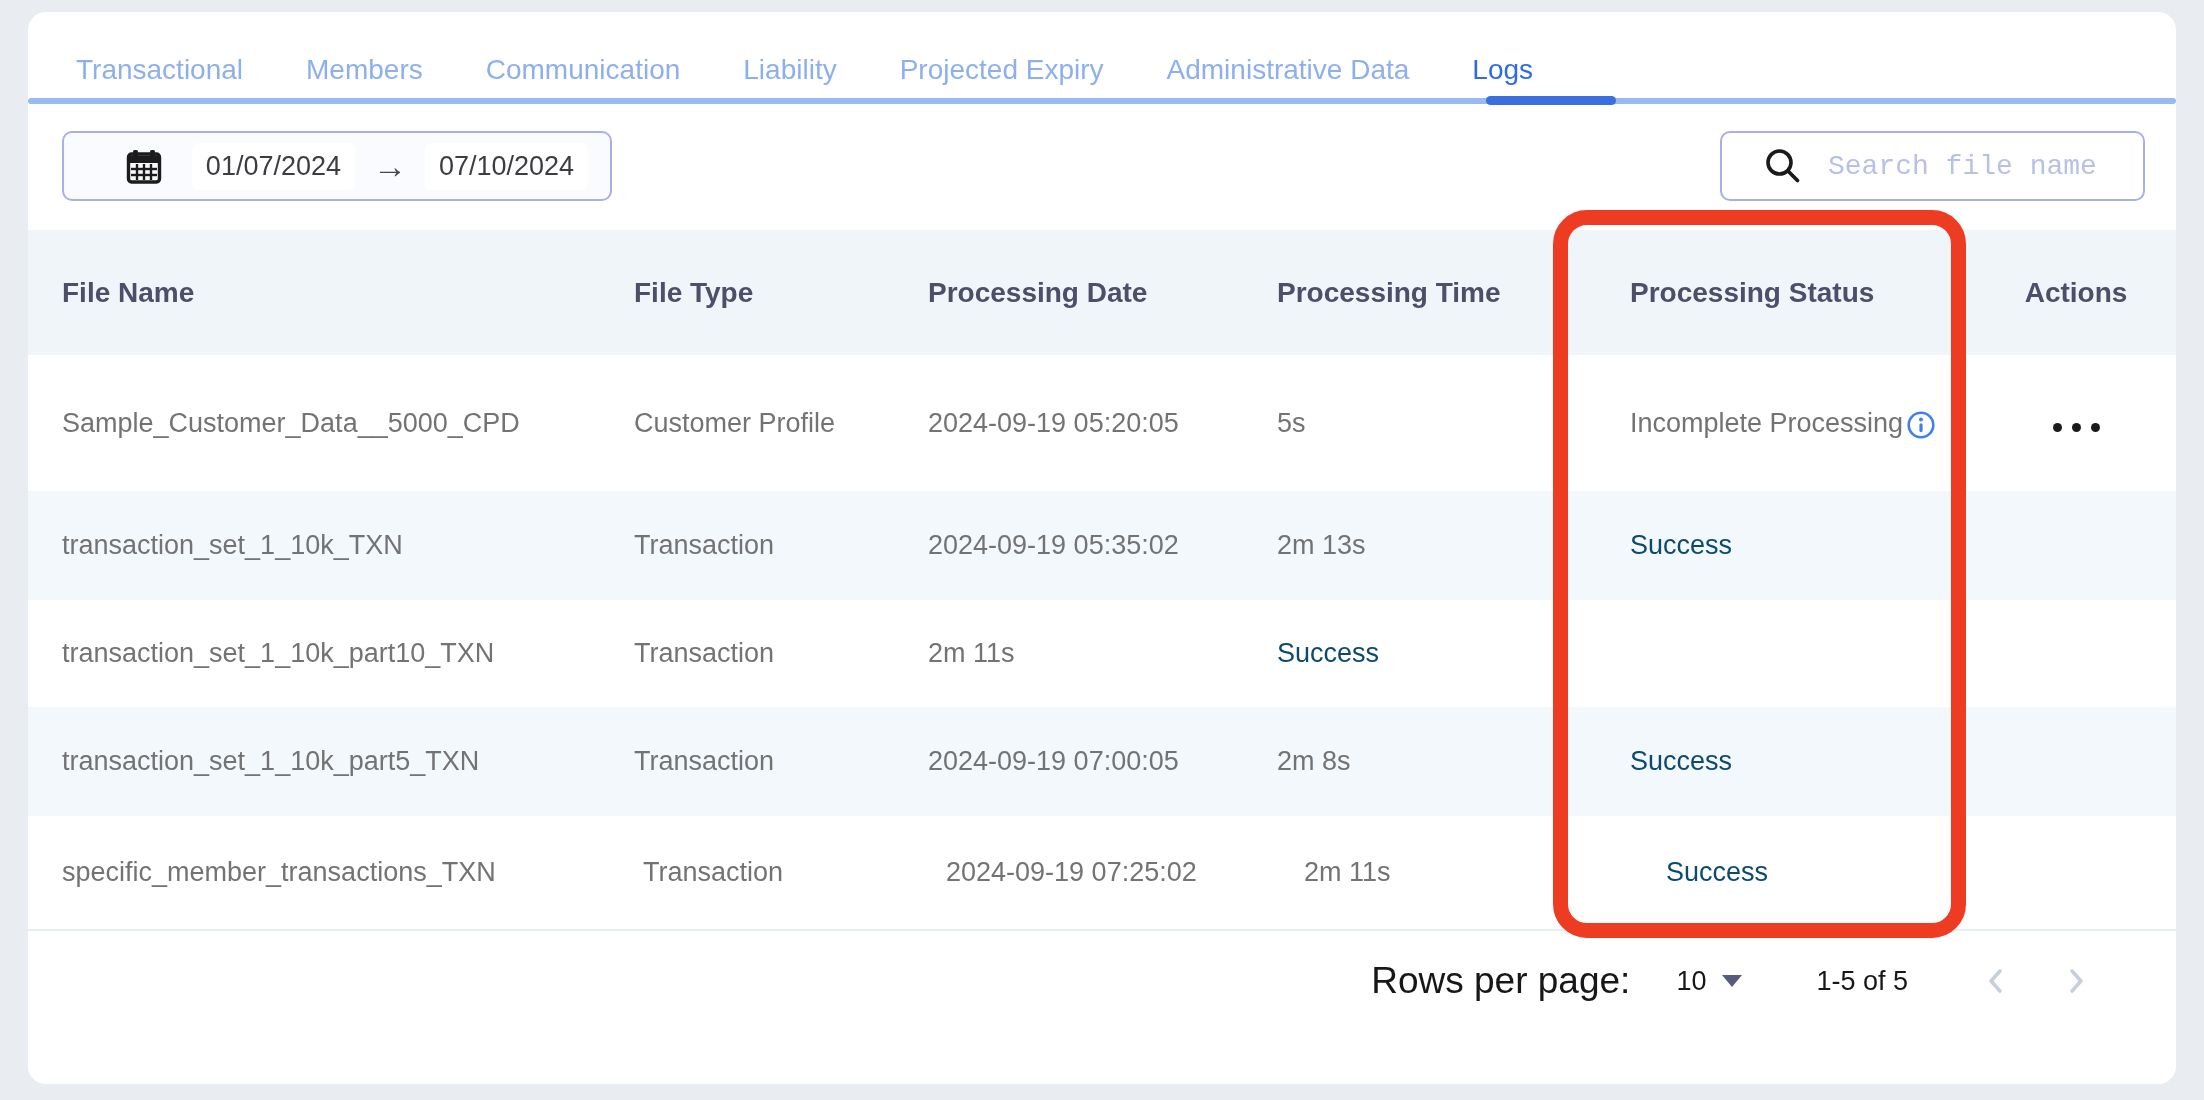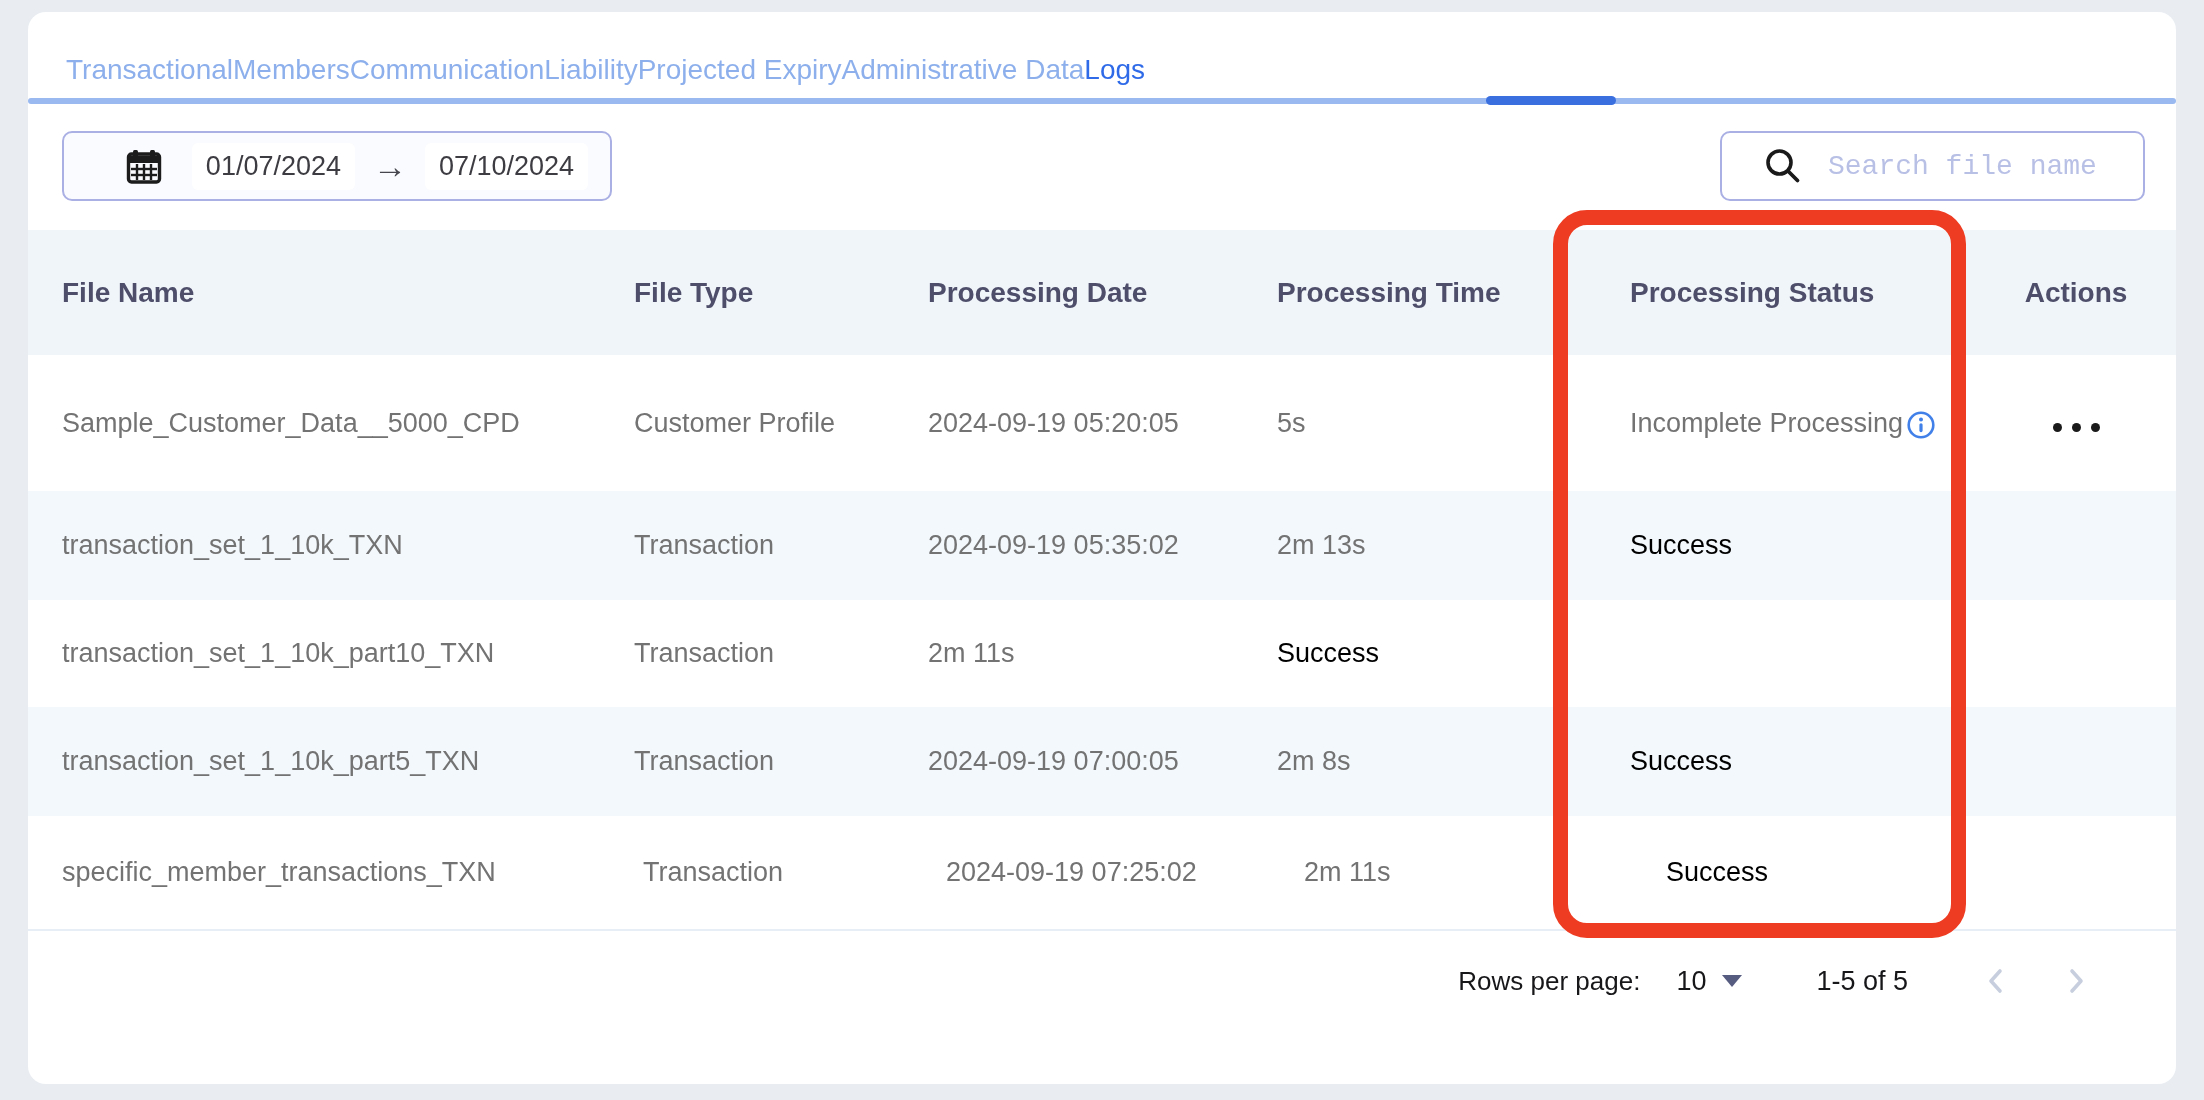--- a/index.html
+++ b/index.html
@@ -12,23 +12,23 @@
   }
   .card {
     position: absolute;
     left: 28px; top: 12px;
     width: 2148px; height: 1072px;
     background: #ffffff;
     border-radius: 18px;
   }
   
   .tabs {
-    position: absolute; left: 0; top: 20px; height: 76px;
+    position: absolute; left: 10px; top: 20px; height: 76px;
     display: flex; align-items: center;
-    padding-left: 38px;  justify-content: center;
+    padding-left: 38px; gap: 63px; justify-content: center;
   }
   .tab {
     font-size: 28px; color: #8db0ec; cursor: pointer; white-space: nowrap;
   }
   .tab.active { color: #2f6be8; font-weight: 500; }
   .tab-underline {
     position: absolute; left: 0; right: 0; top: 86px; height: 6px;
     background: #9ab9f1; border-radius: 3px;
   }
   .tab-underline-active {
@@ -73,31 +73,31 @@
   .t-head .hcell { font-size: 28px; font-weight: bold; color: #4e4e6a; }
   .t-head .hcell.center { text-align: center; }
   .t-body { position: absolute; left: 0; top: 343px; width: 100%; }
   .t-row { height: 109px; }
   .t-row:nth-child(1) { height: 136px; }
   .t-row:nth-child(3) { height: 107px; }
   .t-row:nth-child(5) { height: 115px; border-bottom: 2px solid #e7eef5; gap: 9px; }
   .t-row:nth-child(even) { background: #f3f8fc; }
   .cell { font-size: 27px; color: #737373; white-space: nowrap; }
   .cell.status.warning { color: #737373; display: flex; align-items: flex-start; }
-  .cell.status.success { color: #000000; }
+  .cell.status.success { color: #0c4a6e; }
   .cell.actions { text-align: center; }
   .info-ic { margin-left: 3px; display: inline-flex; position: relative; top: 2px; }
   .dots { display: inline-flex; gap: 10px; align-items: center; cursor: pointer; padding: 6px 4px; }
   .dots i { width: 9px; height: 9px; border-radius: 50%; background: #1a1a1a; display: block; }
   
   .pagination {
     position: absolute; right: 86px; top: 938px; height: 62px;
     display: flex; align-items: center;
   }
-  .pg-label { font-size: 26px; color: #17171a; margin-right: 36px; }
+  .pg-label { font-size: 37px; color: #17171a; margin-right: 46px; }
   .pg-size { display: flex; align-items: center; cursor: pointer; margin-right: 74px; }
   .pg-size .val { font-size: 27px; color: #17171a; }
   .caret {
     width: 0; height: 0; margin-left: 16px;
     border-left: 10px solid transparent; border-right: 10px solid transparent;
     border-top: 12px solid #565b80;
   }
   .pg-range { font-size: 27px; color: #17171a; margin-right: 74px; }
   .chev { display: inline-flex; cursor: pointer; }
   .chev.prev { margin-right: 52px; }

